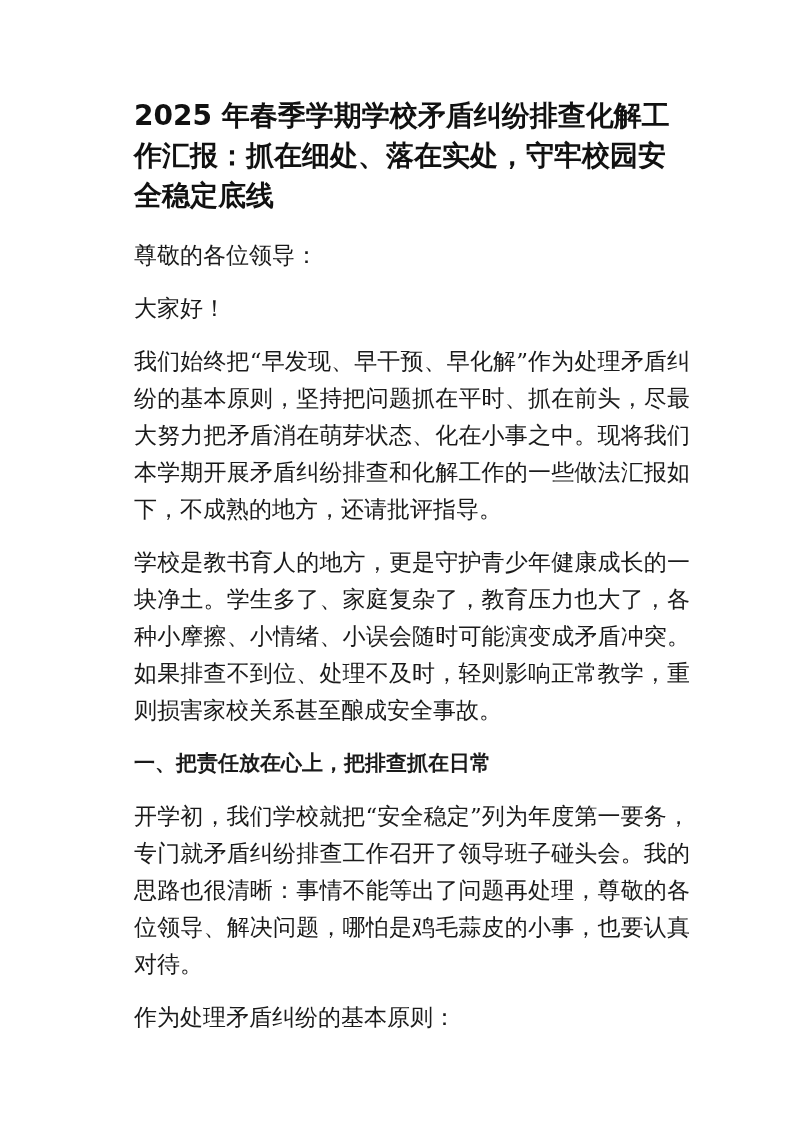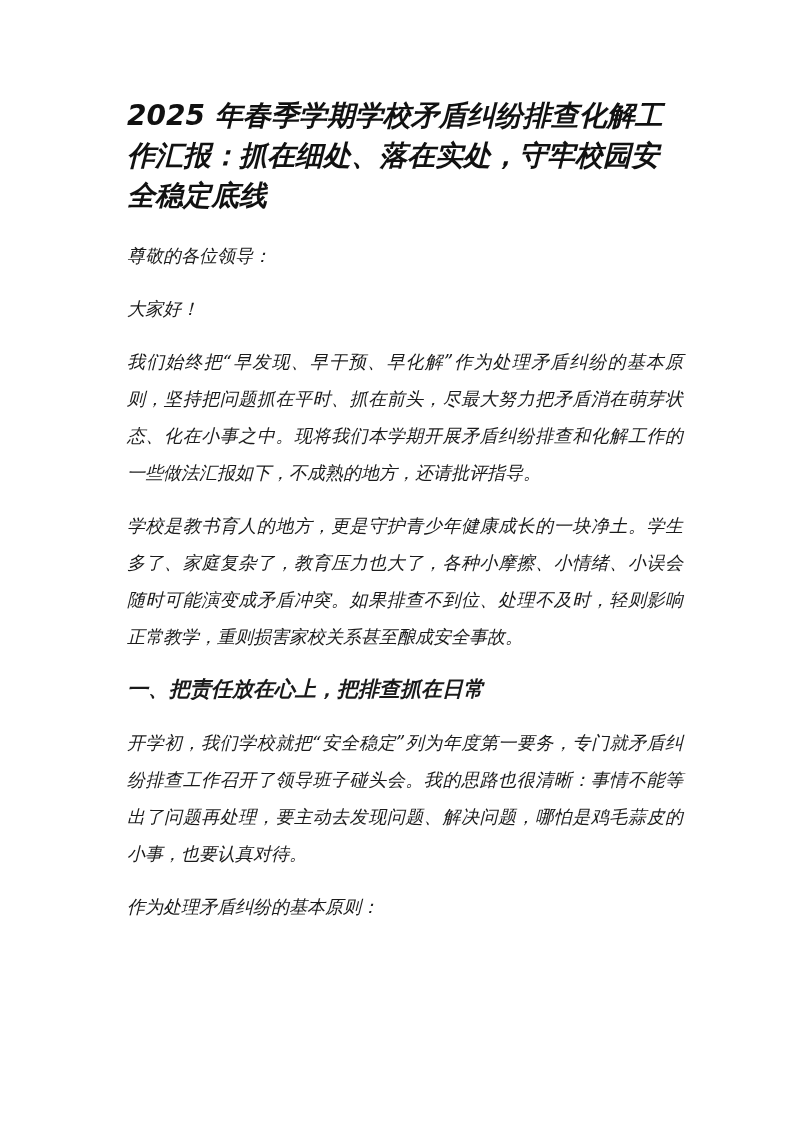--- a/index.html
+++ b/index.html
@@ -1,41 +1,40 @@
 <!DOCTYPE html>
 <html><head>
 <meta charset="utf-8">
 <style>
   html, body { margin: 0; padding: 0; background: #ffffff; }
   body { width: 793px; height: 1122px; position: relative; overflow: hidden; }
   .page {
-    position: absolute; left: 127px; top: 96px; width: 556px;
+    position: absolute; left: 134px; top: 96px; width: 556px;
     color: #1a1a1a;
     font-family: "DejaVu Serif", "Liberation Serif", serif;
-    font-style: italic;
   }
   .title {
     font-family: "DejaVu Sans", "Liberation Sans", sans-serif;
     font-weight: bold; font-size: 28px; line-height: 40px;
     margin: 0 0 21px 0; letter-spacing: 0px; color: #111;
   }
   .para {
-    font-size: 18px; line-height: 37px; margin: 0 0 16px 0;
+    font-size: 23px; line-height: 37px; margin: 0 0 16px 0;
     text-align: justify;
   }
   .heading {
     font-family: "DejaVu Sans", "Liberation Sans", sans-serif;
     font-weight: bold; font-size: 21px; line-height: 37px; margin: 0 0 16px 0;
   }
 </style>
 </head>
 <body>
 
 <div class="page">
   <h1 class="title">2025 年春季学期学校矛盾纠纷排查化解工作汇报：抓在细处、落在实处，守牢校园安全稳定底线</h1>
   <p class="para">尊敬的各位领导：</p>
   <p class="para">大家好！</p>
   <p class="para">我们始终把“早发现、早干预、早化解”作为处理矛盾纠纷的基本原则，坚持把问题抓在平时、抓在前头，尽最大努力把矛盾消在萌芽状态、化在小事之中。现将我们本学期开展矛盾纠纷排查和化解工作的一些做法汇报如下，不成熟的地方，还请批评指导。</p>
   <p class="para">学校是教书育人的地方，更是守护青少年健康成长的一块净土。学生多了、家庭复杂了，教育压力也大了，各种小摩擦、小情绪、小误会随时可能演变成矛盾冲突。如果排查不到位、处理不及时，轻则影响正常教学，重则损害家校关系甚至酿成安全事故。</p>
   <h2 class="heading">一、把责任放在心上，把排查抓在日常</h2>
-  <p class="para">开学初，我们学校就把“安全稳定”列为年度第一要务，专门就矛盾纠纷排查工作召开了领导班子碰头会。我的思路也很清晰：事情不能等出了问题再处理，要主动去发现问题、解决问题，哪怕是鸡毛蒜皮的小事，也要认真对待。</p>
+  <p class="para">开学初，我们学校就把“安全稳定”列为年度第一要务，专门就矛盾纠纷排查工作召开了领导班子碰头会。我的思路也很清晰：事情不能等出了问题再处理，尊敬的各位领导、解决问题，哪怕是鸡毛蒜皮的小事，也要认真对待。</p>
   <p class="para">作为处理矛盾纠纷的基本原则：</p>
 </div>
 
 </body></html>

